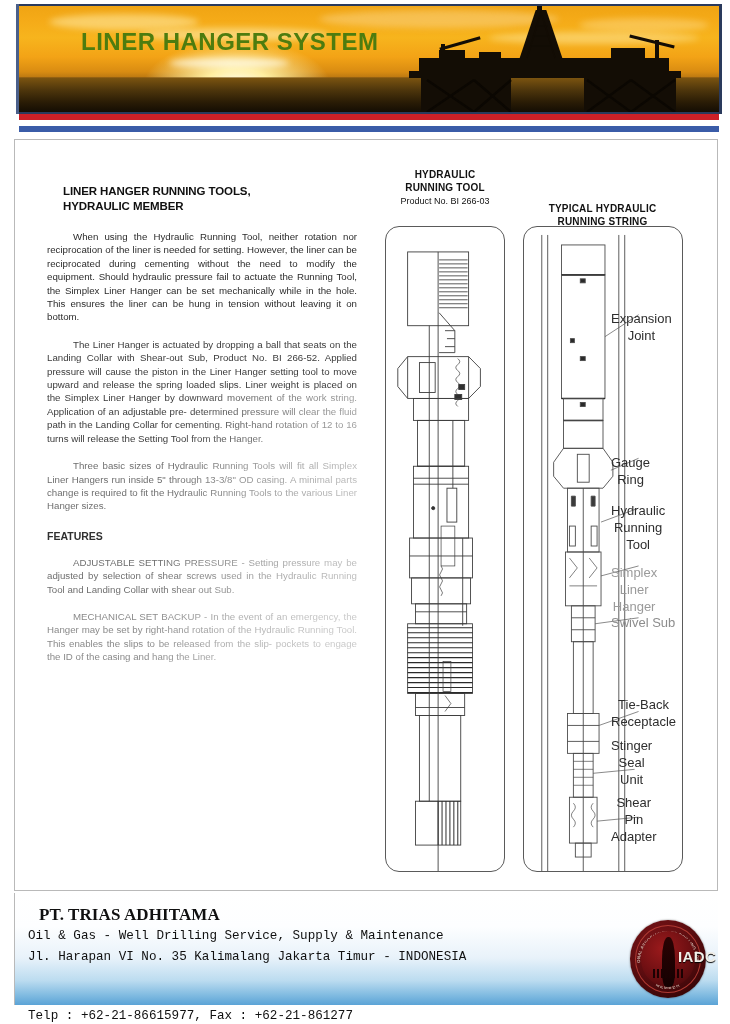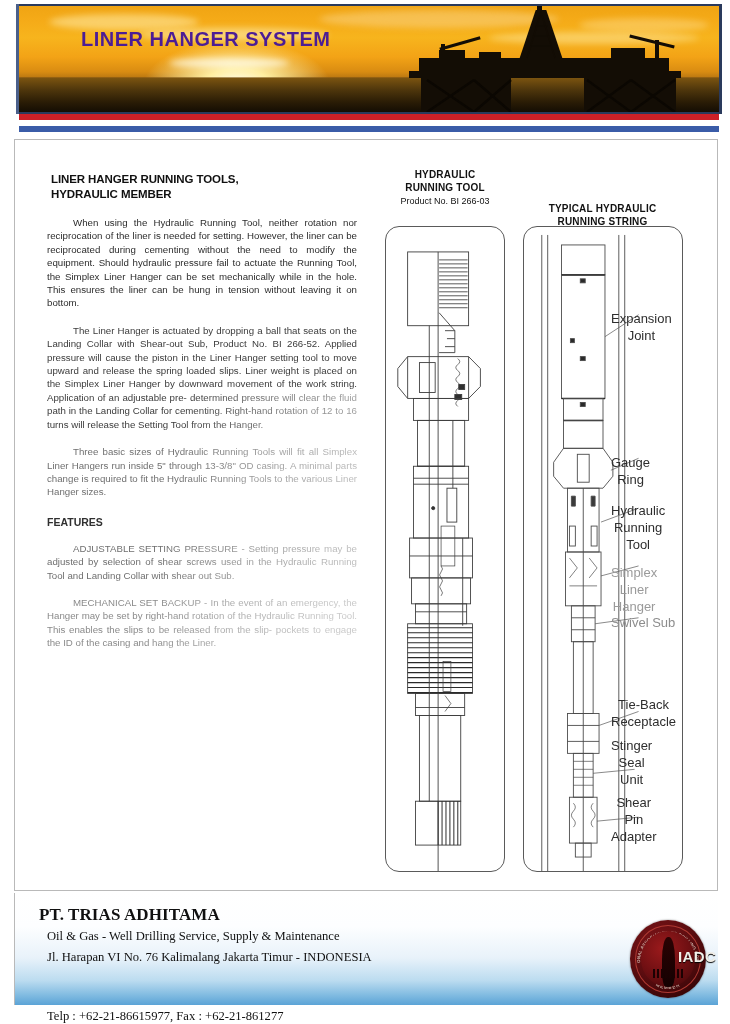--- a/index.html
+++ b/index.html
@@ -47,32 +47,32 @@
   .mast{left:158px;top:0px;width:5px;height:8px;}
   .crane1{left:60px;top:36px;width:42px;height:3px;transform:rotate(-16deg);}
   .crane2{left:250px;top:34px;width:46px;height:3px;transform:rotate(14deg);}
   .cpost1{left:62px;top:38px;width:4px;height:16px;}
   .cpost2{left:276px;top:34px;width:4px;height:20px;}
   .blk{left:60px;top:44px;width:26px;height:10px;background:#120c04;}
   .blk2{left:232px;top:42px;width:34px;height:12px;background:#120c04;}
   .blk3{left:100px;top:46px;width:22px;height:8px;background:#120c04;}
 
   .banner-title{position:absolute;left:62px;top:22px;
-    font-size:20px;font-weight:bold;color:#4c1d95;letter-spacing:.5px;
+    font-size:24px;font-weight:bold;color:#4d7c0f;letter-spacing:.5px;
     font-family:"Liberation Sans", sans-serif;}
 
   .bar-red{position:absolute;left:19px;top:114px;width:700px;height:6px;background:#cc2027;}
   .bar-blue{position:absolute;left:19px;top:126px;width:700px;height:6px;background:#3a5ca8;}
 
   
   .page{position:absolute;left:14px;top:139px;width:704px;height:752px;
     border:1px solid #b9b9b9;background:#fff;box-sizing:border-box;}
 
   .col-text{position:absolute;left:32px;top:28px;width:310px;}
-  h2.sec{font-size:11.5px;font-weight:bold;color:#101010;margin:4px;line-height:15px;
+  h2.sec{font-size:11.5px;font-weight:bold;color:#101010;margin:16px;line-height:15px;
     letter-spacing:-.1px;}
   p.body{font-size:9.7px;line-height:13.4px;color:#1a1a1a;margin:14px 0 0 0;
     text-align:justify;text-indent:26px;}
   p.body.f1{color:#2c2c2c;}
   p.fade-a{color:#3b3b3b;}
   p.fade-b{color:#6f6f6f;}
   p.fade-c{color:#8a8a8a;}
   .features{font-size:10.5px;font-weight:bold;color:#303030;margin:17px 0 0 0;}
 
   
@@ -98,21 +98,21 @@
     font-family:"Liberation Sans", sans-serif;white-space:pre-line;text-align:center;}
   .callout.dim{color:#9a9a9a;}
   .callout.dim2{color:#8d8d8d;}
 
   
   .footer{position:absolute;left:14px;top:893px;width:704px;height:112px;
     background:linear-gradient(#ffffff 0%,#fdfeff 30%,#e8f2fa 58%,#bcdcf0 78%,#7db9e0 92%,#5ba3d6 100%);
     border-left:1px solid #b9b9b9;box-sizing:border-box;}
   .f-name{position:absolute;left:24px;top:12px;font-family:"Liberation Serif", serif;
     font-size:17px;font-weight:bold;color:#101010;letter-spacing:.1px;}
-  .f-line{position:absolute;left:32px;font-family:Liberation Serif, serif;
+  .f-line{position:absolute;left:13px;font-family:Liberation Mono, monospace;
     font-size:12.6px;color:#101010;}
   .f1{top:36px;} .f2{top:57px;} .f3{top:78px;margin-top:38px;}
 
   
   .seal{position:absolute;left:630px;top:920px;width:76px;height:78px;}
   .seal-outer{position:absolute;inset:0;border-radius:50%;
     background:radial-gradient(circle at 38% 30%, #7d1418 0%, #5e0d10 45%, #3a0608 78%, #220304 100%);
     box-shadow:0 0 2px rgba(0,0,0,.5);}
   .seal-ring{position:absolute;left:5px;top:5px;right:5px;bottom:5px;border-radius:50%;
     border:1px solid #b03a33;}
@@ -398,21 +398,21 @@
 Seal
 Unit</div>
   <div class="callout" style="left:596px;top:654px;">Shear
 Pin
 Adapter</div>
 </div>
 
 <div class="footer">
   <div class="f-name">PT. TRIAS ADHITAMA</div>
   <div class="f-line f1">Oil &amp; Gas - Well Drilling Service, Supply &amp; Maintenance</div>
-  <div class="f-line f2">Jl. Harapan VI No. 76 Kalimalang Jakarta Timur - INDONESIA</div>
+  <div class="f-line f2">Jl. Harapan VI No. 35 Kalimalang Jakarta Timur - INDONESIA</div>
   <div class="f-line f3">Telp : +62-21-86615977, Fax : +62-21-861277</div>
 </div>
 
 <div class="seal">
   <div class="seal-outer"></div>
   <div class="seal-ring"></div>
   <svg class="seal-arcs" viewBox="0 0 76 78">
     <defs>
       <path id="arcTop" d="M 10 42 A 28 28 0 0 1 66 42"></path>
       <path id="arcBot" d="M 13 44 A 25 25 0 0 0 63 44"></path>

